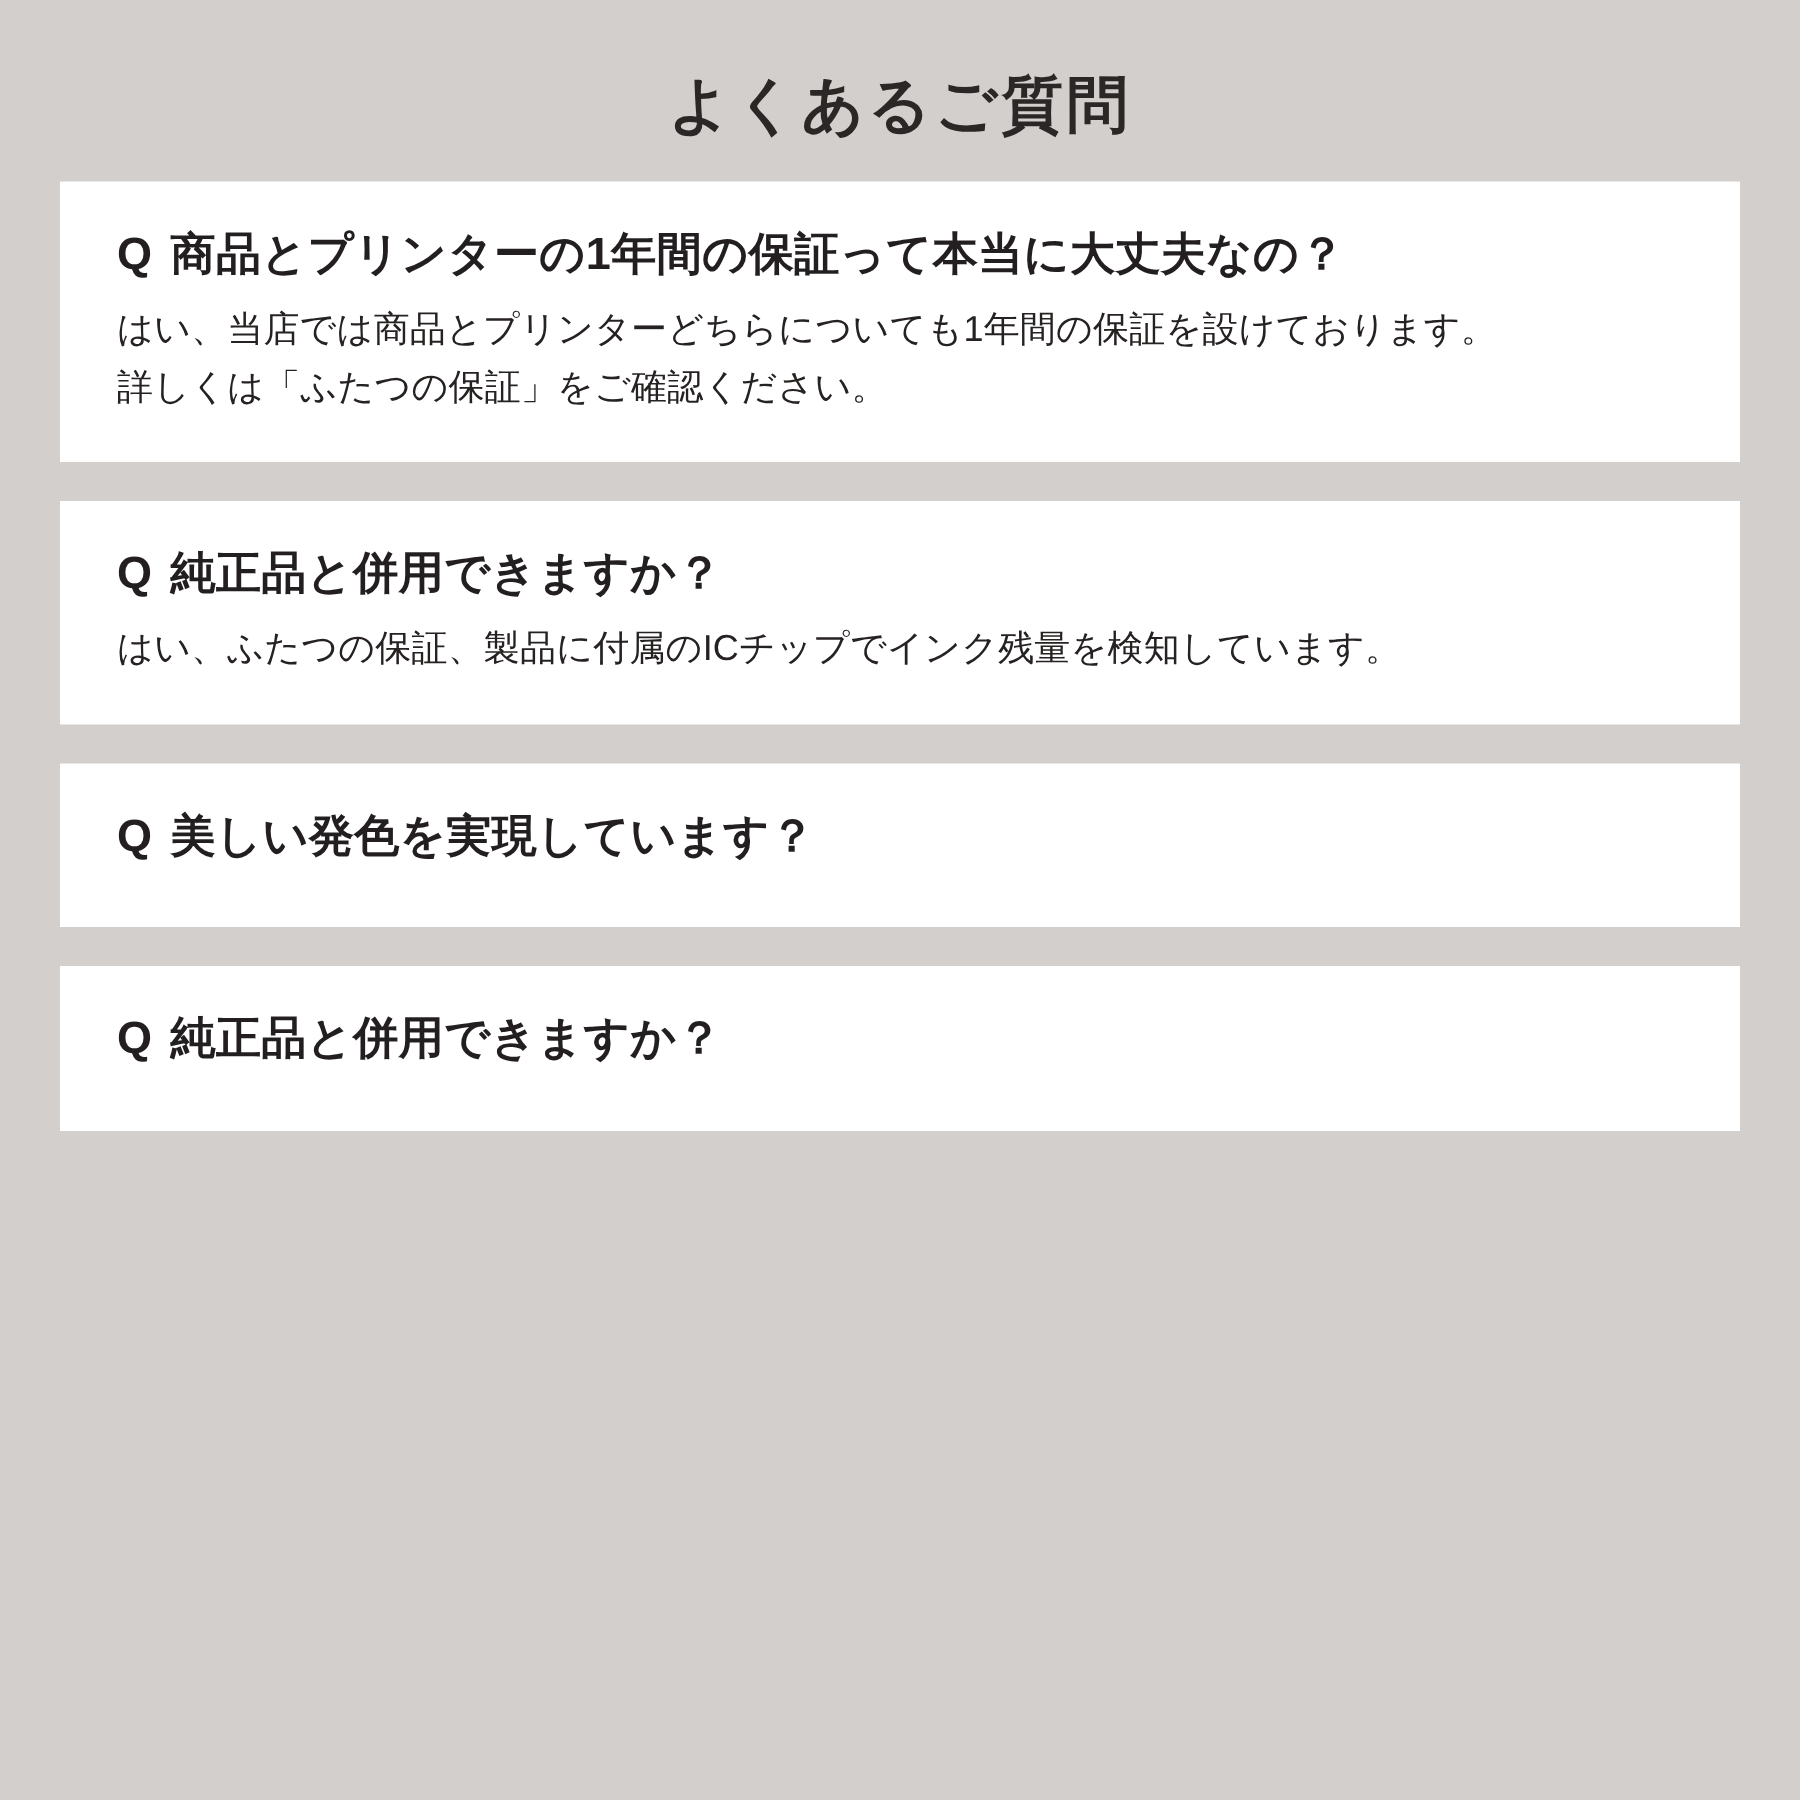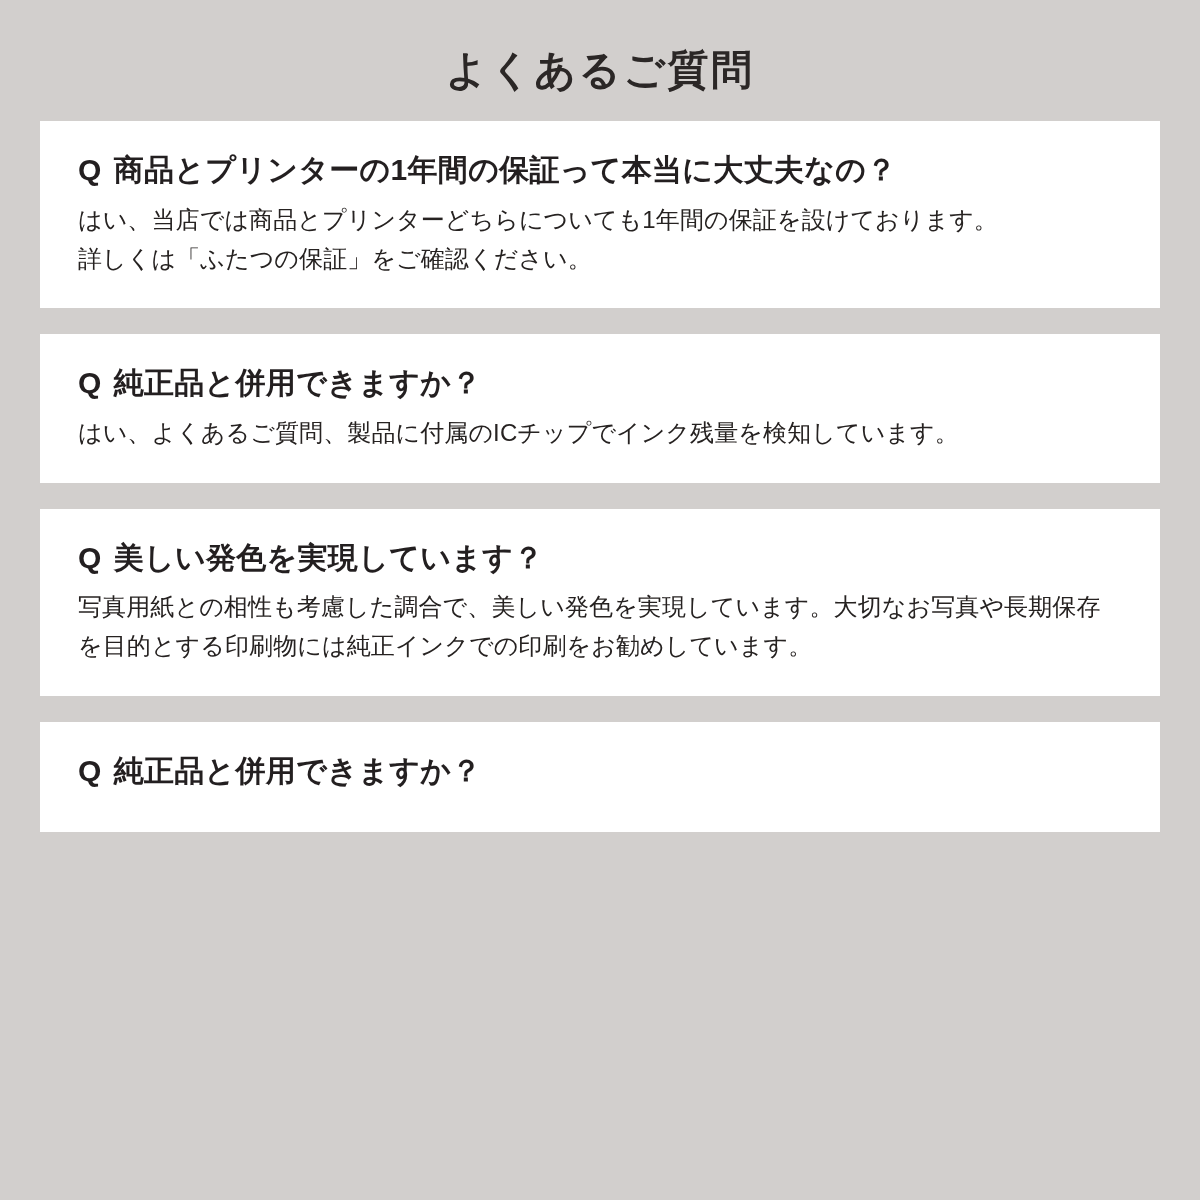--- a/index.html
+++ b/index.html
@@ -78,29 +78,28 @@
     </div>
     <div class="faq-a">はい、当店では商品とプリンターどちらについても1年間の保証を設けております。
 詳しくは「ふたつの保証」をご確認ください。</div>
   </div>
 
   <div class="faq-card">
     <div class="faq-q">
       <span class="q-mark">Q</span>
       <span class="q-text">純正品と併用できますか？</span>
     </div>
-    <div class="faq-a">はい、よくあるご質問、製品に付属のICチップでインク残量を検知しています。</div>
+    <div class="faq-a">はい、ふたつの保証、製品に付属のICチップでインク残量を検知しています。</div>
   </div>
 
   <div class="faq-card">
     <div class="faq-q">
       <span class="q-mark">Q</span>
       <span class="q-text">美しい発色を実現しています？</span>
     </div>
-    <div class="faq-a">写真用紙との相性も考慮した調合で、美しい発色を実現しています。大切なお写真や長期保存を目的とする印刷物には純正インクでの印刷をお勧めしています。</div>
   </div>
 
   <div class="faq-card">
     <div class="faq-q">
       <span class="q-mark">Q</span>
       <span class="q-text">純正品と併用できますか？</span>
     </div>
   </div>
 
 </div>

